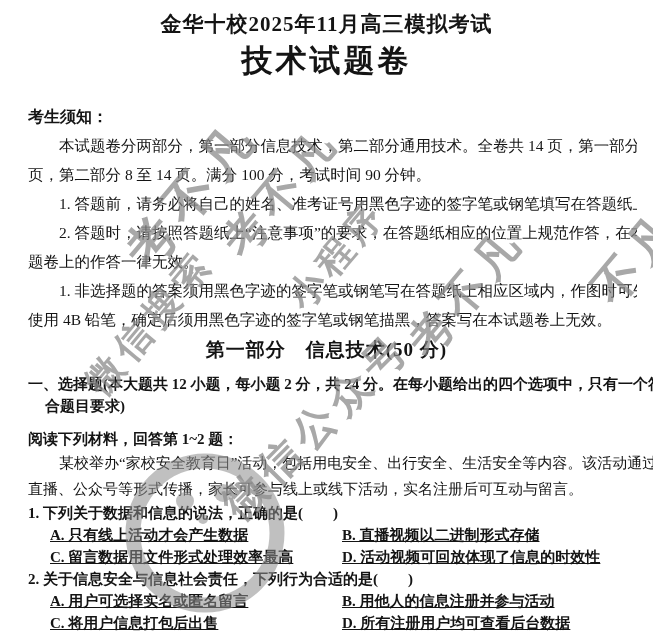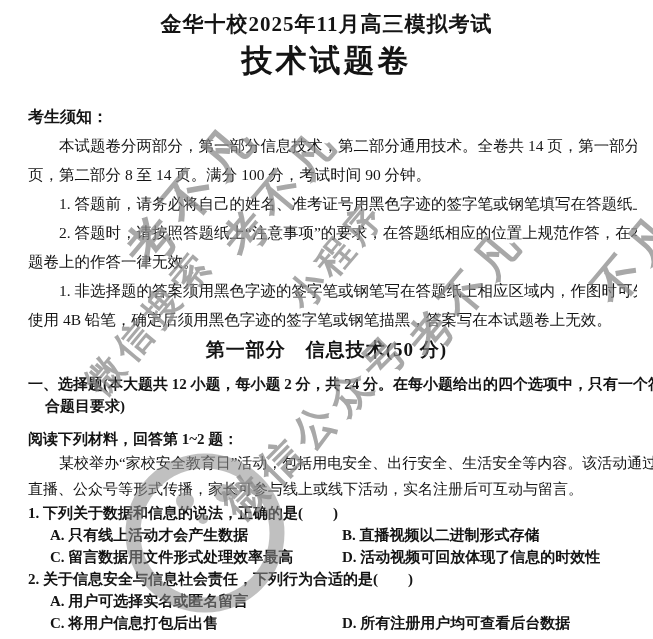--- a/index.html
+++ b/index.html
@@ -56,20 +56,21 @@
   .lead{font-weight:700;line-height:22px;margin-top:11px;}
   .mat{line-height:26px;font-weight:400;}
   .stem{font-weight:700;line-height:22px;}
   .opt-row{
     display:grid;
     grid-template-columns:292px auto;
     padding-left:22px;
     font-weight:700;
     line-height:22px;
     white-space:nowrap;
+    text-decoration:underline;
   }
   .clipped{font-weight:700;line-height:22px;margin-top:2px;}
   
   .wm-layer{position:absolute;inset:0;pointer-events:none;}
   .wm{
     position:absolute;
     transform:translate(-50%,-50%) rotate(-50deg);
     white-space:nowrap;
     font-weight:700;
     color:#878787;
@@ -140,20 +141,21 @@
       <span>B. 直播视频以二进制形式存储</span>
     </div>
     <div class="opt-row">
       <span>C. 留言数据用文件形式处理效率最高</span>
       <span>D. 活动视频可回放体现了信息的时效性</span>
     </div>
 
     <div class="ln stem">2. 关于信息安全与信息社会责任，下列行为合适的是(　　)</div>
     <div class="opt-row">
       <span>A. 用户可选择实名或匿名留言</span>
+      <span>B. 用他人的信息注册并参与活动</span>
     </div>
     <div class="opt-row">
       <span>C. 将用户信息打包后出售</span>
       <span>D. 所有注册用户均可查看后台数据</span>
     </div>
 
     <div class="ln clipped">阅读下列材料，回答第 3~4 题：</div>
   </div>
 
 </div>

